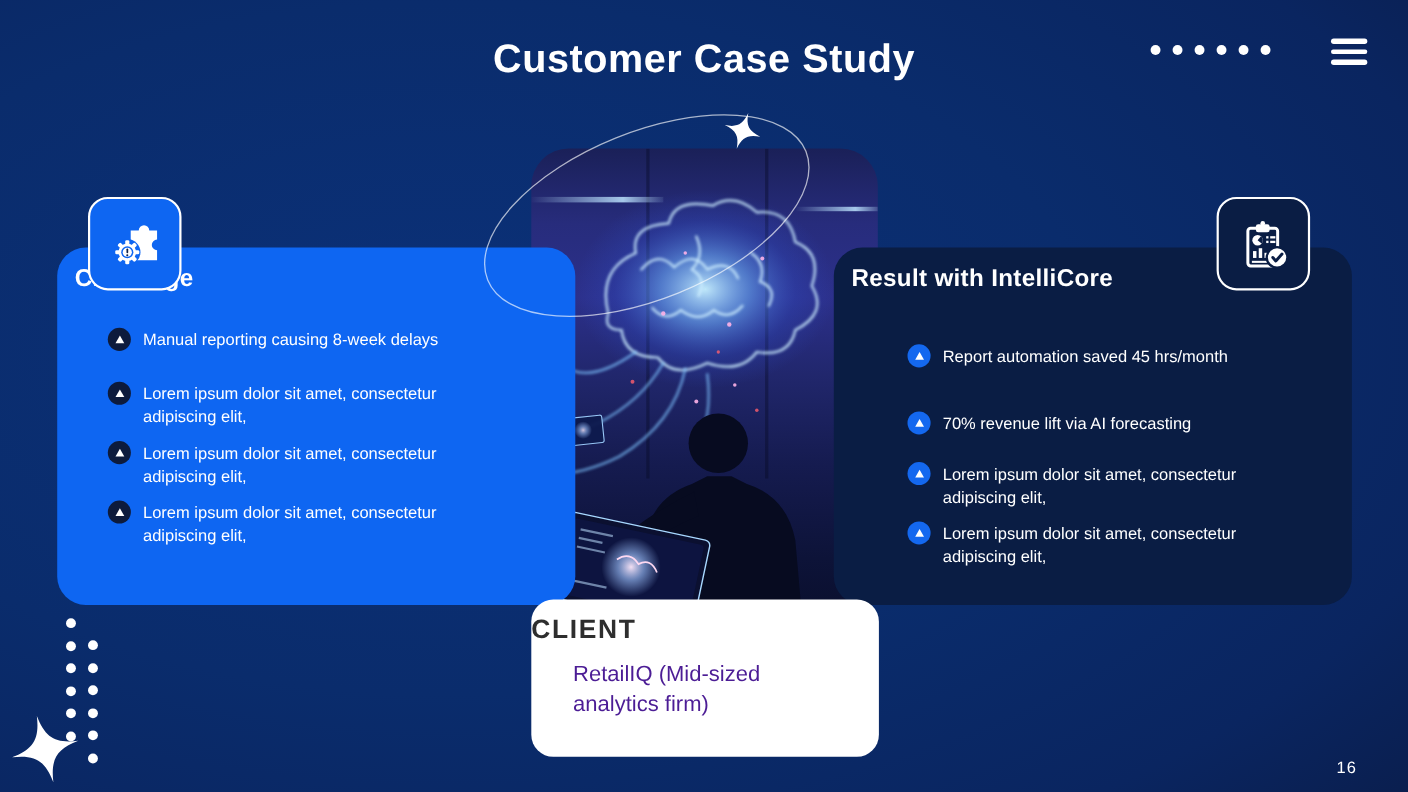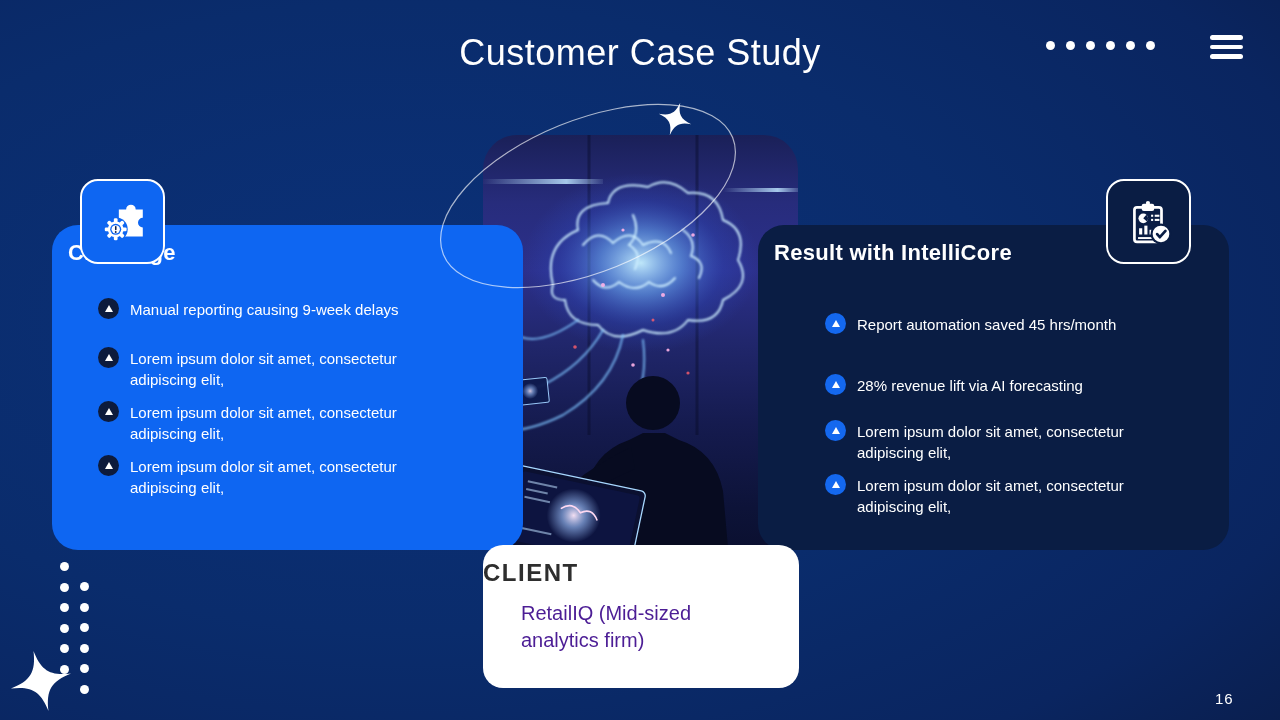--- a/index.html
+++ b/index.html
@@ -7,21 +7,21 @@
   body { font-family:"Liberation Sans", sans-serif; }
   .slide {
     position:relative; width:1280px; height:720px; overflow:hidden;
     background:
       radial-gradient(120% 115% at 32% 44%, #0b3179 0%, #0a2c6c 38%, #0a2560 62%, #0a1c48 80%, #081735 100%);
   }
   .abs { position:absolute; }
 
   
   .title { left:0; right:0; top:32px; text-align:center; color:#fff;
-           font-size:36px; font-weight:400; letter-spacing:.5px; }
+           font-size:36px; font-weight:700; letter-spacing:.5px; }
   .dot-row { left:1046px; top:41px; display:flex; gap:11px; }
   .dot-row span { width:9px; height:9px; border-radius:50%; background:#fff; }
   .hamburger { left:1210px; top:35px; width:33px; display:flex; flex-direction:column; gap:5px; cursor:pointer; }
   .hamburger i { display:block; height:4.5px; border-radius:3px; background:#fff; }
 
   
   .center-img { left:483px; top:135px; width:315px; height:424px; border-radius:34px;
     overflow:hidden; z-index:2;
     background:linear-gradient(180deg,#1a2058 0%,#272c7c 16%,#2c308b 32%,#20266a 50%,#151b4f 68%,#0d1338 88%,#0a0f2e 100%); }
 
@@ -172,21 +172,21 @@
     </svg>
   </div>
 
   <div class="abs panel panel-left">
     <h2>Challenge</h2>
     <div class="bullets">
       <div class="bullet sp-lg">
         <span class="bdot">
             <span class="tri"></span>
           </span>
-        <span class="btxt">Manual reporting causing 9-week delays</span>
+        <span class="btxt">Manual reporting causing 8-week delays</span>
       </div>
       <div class="bullet">
         <span class="bdot">
             <span class="tri"></span>
           </span>
         <span class="btxt">Lorem ipsum dolor sit amet, consectetur adipiscing elit,</span>
       </div>
       <div class="bullet">
         <span class="bdot">
             <span class="tri"></span>
@@ -208,21 +208,21 @@
       <div class="bullet sp-md">
         <span class="bdot">
             <span class="tri"></span>
           </span>
         <span class="btxt">Report automation saved 45 hrs/month</span>
       </div>
       <div class="bullet sp-md">
         <span class="bdot">
             <span class="tri"></span>
           </span>
-        <span class="btxt">28% revenue lift via AI forecasting</span>
+        <span class="btxt">70% revenue lift via AI forecasting</span>
       </div>
       <div class="bullet">
         <span class="bdot">
             <span class="tri"></span>
           </span>
         <span class="btxt">Lorem ipsum dolor sit amet, consectetur adipiscing elit,</span>
       </div>
       <div class="bullet">
         <span class="bdot">
             <span class="tri"></span>

